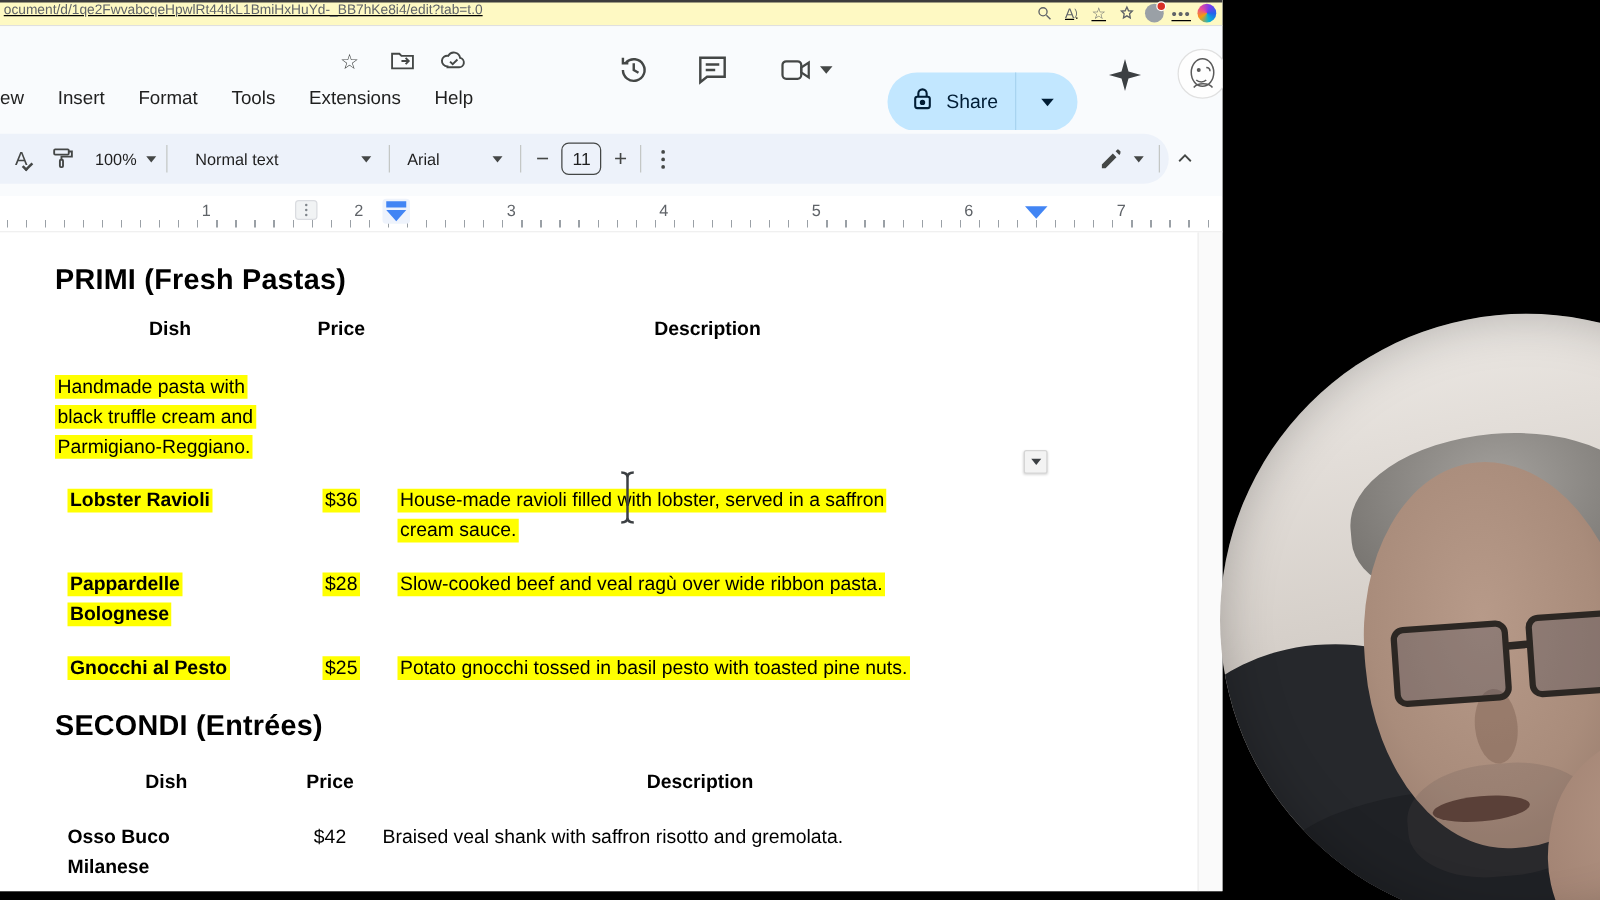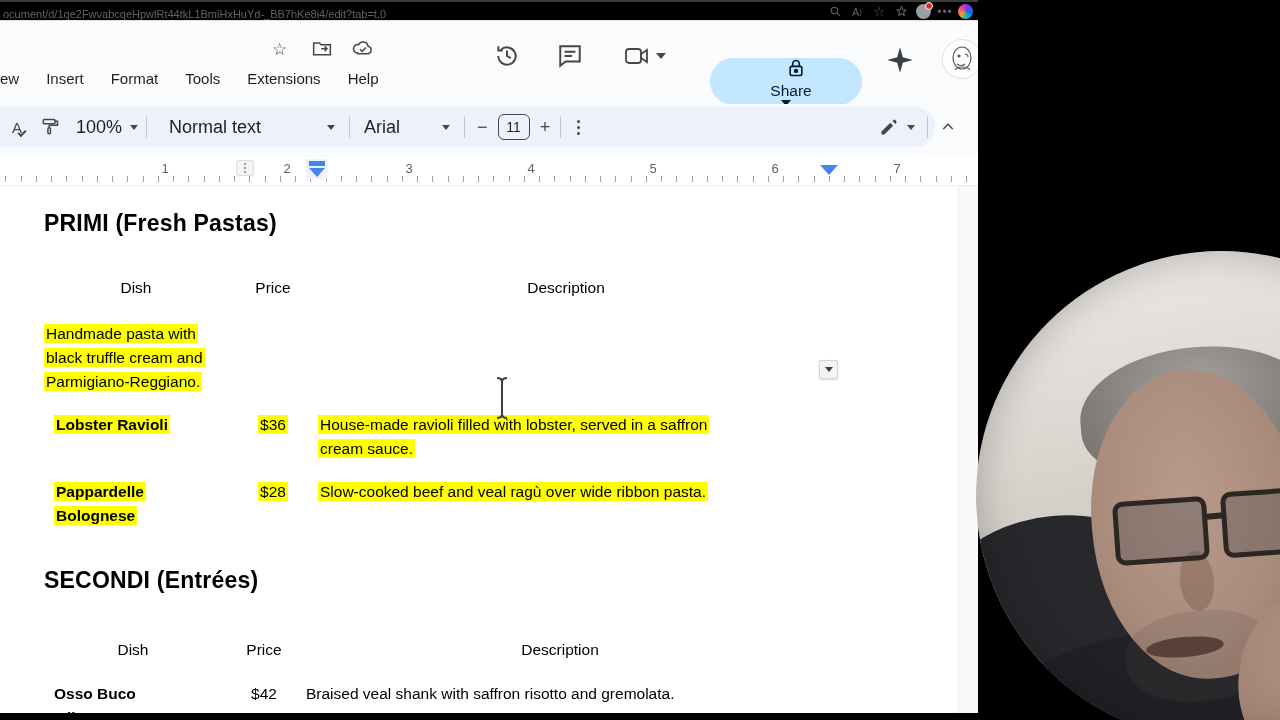--- a/index.html
+++ b/index.html
@@ -3,21 +3,21 @@
 <meta charset="utf-8">
 <style>
   * { margin:0; padding:0; box-sizing:border-box; }
   html,body { width:1280px; height:720px; overflow:hidden; background:#000; font-family:"Liberation Sans", sans-serif; }
   #stage { position:relative; width:1280px; height:720px; background:#000; overflow:hidden; }
 
   
   #browser { position:absolute; left:0; top:0; width:978px; height:713px; background:#fff; overflow:hidden; }
 
   
-  #urlbar { position:absolute; left:0; top:0; width:978px; height:21px; background:#000000; border-top:2px solid #3c3c3c; border-bottom:1px solid #e0e0e0; display:flex; align-items:flex-end;text-decoration:underline; }
+  #urlbar { position:absolute; left:0; top:0; width:978px; height:21px; background:#fef9c3; border-top:2px solid #3c3c3c; border-bottom:1px solid #e0e0e0; display:flex; align-items:flex-start;text-decoration:underline; }
   #url-text { font-size:11px; color:#5f6368; padding-left:3px; white-space:nowrap; overflow:hidden; flex:1; }
   .ubtn { display:flex; align-items:center; justify-content:center; width:22px; height:17px; color:#5f6368; flex:0 0 auto; }
   .ubtn svg { display:block; }
   #copilot-icon { width:15px; height:15px; border-radius:50%; background:conic-gradient(from 20deg,#7c3aed,#2563eb,#06b6d4,#f59e0b,#ec4899,#7c3aed); margin-right:4px; }
   #edge-avatar { position:relative; width:15px; height:15px; border-radius:50%; background:#9aa0a6; }
   #edge-avatar::after { content:""; position:absolute; right:-2px; top:-2px; width:6px; height:6px; border-radius:50%; background:#d93025; border:1px solid #fff; }
 
   
   #docs-header { position:absolute; left:0; top:21px; width:978px; height:83px; background:#f9fbfd; }
   #doc-title { position:absolute; left:0; top:17px; font-size:18.5px; color:#1f1f1f; white-space:nowrap; }
@@ -25,35 +25,35 @@
   #star-icon { left:272px; font-size:17px; }
   #folder-icon { left:312px; }
   #cloud-icon { left:352px; }
   #menu-row { position:absolute; left:0; top:49px; display:flex; gap:27px; font-size:15px; color:#1f1f1f; }
   .menu-item { cursor:default; }
   .hicon { color:#444746; display:flex; align-items:center; justify-content:center; }
   #history-btn { position:absolute; left:494px; top:22px; }
   #comment-btn { position:absolute; left:557px; top:22px; }
   #camera-btn  { position:absolute; left:624px; top:24px; display:flex; align-items:center; gap:6px; }
   .dd-arrow { width:0; height:0; border-left:5px solid transparent; border-right:5px solid transparent; border-top:6px solid #444746; }
-  #share-btn { position:absolute; left:710px; top:37px; height:47px; width:152px; background:#c2e7ff; border-radius:24px; display:flex; align-items:center; color:#001d35;flex-direction:column; }
+  #share-btn { position:absolute; left:710px; top:37px; height:47px; width:152px; background:#c2e7ff; border-radius:24px; display:flex; align-items:center; color:#001d35; }
   #share-btn .lock { margin-left:19px; }
   #share-btn .share-txt { font-size:15.5px; margin-left:10px; font-weight:400; }
   #share-split { width:1px; height:47px; background:#a8d4f0; margin-left:14px; }
   #share-dd { flex:1; display:flex; justify-content:center; }
   #share-dd .dd-arrow { border-top-color:#001d35; }
   #gemini-btn { position:absolute; left:886px; top:25px; }
   #hdr-avatar { position:absolute; left:942px; top:18px; width:40px; height:40px; border-radius:50%; background:#fefefe; border:1px solid #e0e0e0; overflow:hidden; }
 
   
   #toolbar { position:absolute; left:0; top:104px; width:978px; height:53px; background:#f9fbfd; }
   #toolbar-pill { position:absolute; left:-20px; top:3px; width:955px; height:40px; background:#edf2fa; border-radius:20px; display:flex; align-items:center; }
   .tbtn { display:flex; align-items:center; justify-content:center; color:#444746; height:28px; }
   .tsep { width:1px; height:22px; background:#c4c7c5; margin:0 8px; }
-  .tlabel { font-size:18px; color:#1f1f1f; }
+  .tlabel { font-size:13px; color:#1f1f1f; }
   .small-dd { width:0; height:0; border-left:4px solid transparent; border-right:4px solid transparent; border-top:5px solid #444746; margin-left:8px; }
   #font-size-box { width:32px; height:26px; border:1.5px solid #444746; border-radius:6px; display:flex; align-items:center; justify-content:center; font-size:14px; color:#1f1f1f; background:transparent; }
   .kebab { display:flex; flex-direction:column; gap:3px; }
   .kebab i { width:3px; height:3px; border-radius:50%; background:#444746; }
   #toolbar-right { position:absolute; right:22px; top:3px; height:40px; display:flex; align-items:center; }
   .chk { display:inline-block; width:8px; height:5px; border-left:2px solid #444746; border-bottom:2px solid #444746; transform:rotate(-45deg); margin-left:-4px; margin-top:10px; }
 
   
   #ruler { position:absolute; left:0; top:157px; width:978px; height:29px; background:#fff; border-bottom:1px solid #ececec; }
   #ruler .ticks { position:absolute; left:-10px; right:0; bottom:3px; height:6px;
@@ -73,21 +73,21 @@
   .doc-heading { position:absolute; left:44px; font-size:23px; font-weight:bold; color:#000; letter-spacing:0.2px; }
   #primi-heading { top:24px; }
   #secondi-heading { top:381px; }
 
   .menu-table { position:absolute; left:44px; width:770px; font-size:15.5px; line-height:24px; color:#000; }
   #primi-table { top:66px; }
   #secondi-table { top:428px; }
   .trow { display:grid; }
   #primi-table .trow { grid-template-columns:184px 90px 1fr; }
   #secondi-table .trow { grid-template-columns:178px 84px 1fr; }
-  .thead { font-weight:normal;margin-top:24px; }
+  .thead { font-weight:bold; }
   .thead .c { text-align:center; }
   #primi-table .thead { margin-bottom:22px; }
   #secondi-table .thead { margin-bottom:20px; }
   .trow.body { margin-bottom:19px; }
   .c { white-space:pre-line; }
   .c.dish { padding-left:10px; font-weight:bold; }
   .c.price { text-align:center; }
   .hl { background:#ffff00; padding:1px 2px; box-decoration-break:clone; -webkit-box-decoration-break:clone; }
 
   
@@ -317,20 +317,25 @@
           <div class="c price"><span class="hl">$36</span></div>
           <div class="c desc"><span class="hl">House-made ravioli filled with lobster, served in a saffron
 cream sauce.</span></div>
         </div>
         <div class="trow body">
           <div class="c dish"><span class="hl">Pappardelle
 Bolognese</span></div>
           <div class="c price"><span class="hl">$28</span></div>
           <div class="c desc"><span class="hl">Slow-cooked beef and veal ragù over wide ribbon pasta.</span></div>
         </div>
+        <div class="trow body">
+          <div class="c dish"><span class="hl">Gnocchi al Pesto</span></div>
+          <div class="c price"><span class="hl">$25</span></div>
+          <div class="c desc"><span class="hl">Potato gnocchi tossed in basil pesto with toasted pine nuts.</span></div>
+        </div>
       </div>
 
       <div class="doc-heading" id="secondi-heading">SECONDI (Entrées)</div>
 
       <div class="menu-table" id="secondi-table">
         <div class="trow thead">
           <div class="c">Dish</div>
           <div class="c">Price</div>
           <div class="c">Description</div>
         </div>

